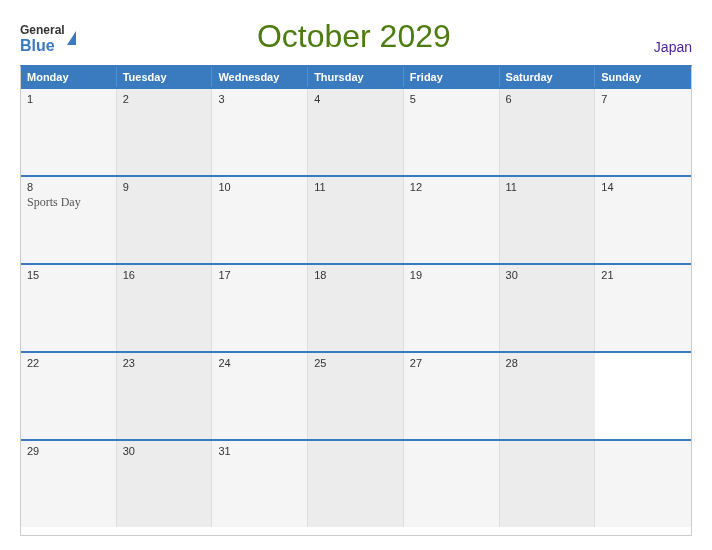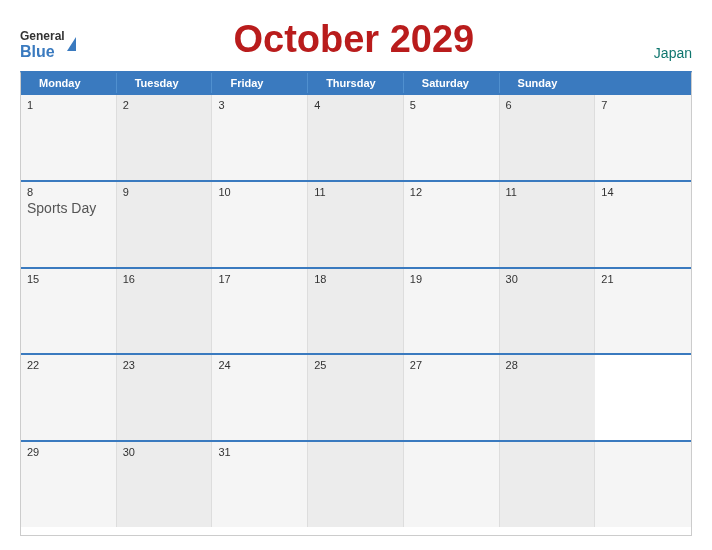--- a/index.html
+++ b/index.html
@@ -47,46 +47,46 @@
     }
     .logo-triangle {
       width: 0;
       height: 0;
       border-left: 9px solid transparent;
       border-bottom: 14px solid #3a7abf;
       margin-left: 2px;
       margin-top: -4px;
     }
     .title {
-      font-size: 38px;
-      color: #b91c1c;
-      font-weight: bold;
+      font-size: 32px;
+      color: #4d7c0f;
+      font-weight: normal;
       text-align: center;
       flex: 1;
     }
     .country {
       font-size: 14px;
-      color: #0f766e;
+      color: #4c1d95;
       text-align: right;
       min-width: 60px;
     }
     .calendar {
       flex: 1;
       border: 1px solid #ccc;
       border-top: 2px solid #3a7abf;
     }
     .cal-header {
       display: grid;
       grid-template-columns: repeat(7, 1fr);
       background: #3a7abf;
     }
     .cal-header-cell {
       color: #fff;
       font-size: 11px;
-      padding: 4px 18px;
+      padding: 4px 6px;
       font-weight: bold;
       border-right: 1px solid #5090cf;
     }
     .cal-header-cell:last-child {
       border-right: none;
     }
     .cal-body {
       display: flex;
       flex-direction: column;
       height: calc(100% - 28px);
@@ -110,23 +110,24 @@
     .cal-cell:last-child {
       border-right: none;
     }
     .day-number {
       font-size: 11px;
       color: #333;
       display: block;
       margin-bottom: 2px;
     }
     .holiday {
-      font-size: 14px;
+      font-size: 12px;
       color: #555;
       display: block;
+      font-family: Liberation Serif, serif;
     }
     .empty {
       background: #f5f5f5;
     }
   </style>
 </head>
 <body>
 
 <div class="page">
   <div class="header">
@@ -138,22 +139,23 @@
       <div class="logo-triangle"></div>
     </div>
     <h1 class="title">October 2029</h1>
     <div class="country">Japan</div>
   </div>
 
   <div class="calendar">
     <div class="cal-header">
       <div class="cal-header-cell">Monday</div>
       <div class="cal-header-cell">Tuesday</div>
+      <div class="cal-header-cell">Wednesday</div>
+      <div class="cal-header-cell">Thursday</div>
       <div class="cal-header-cell">Friday</div>
-      <div class="cal-header-cell">Thursday</div>
       <div class="cal-header-cell">Saturday</div>
       <div class="cal-header-cell">Sunday</div>
     </div>
     <div class="cal-body">
 
       <div class="cal-week">
         <div class="cal-cell">
             <span class="day-number">1</span>
           </div>
         <div class="cal-cell">

